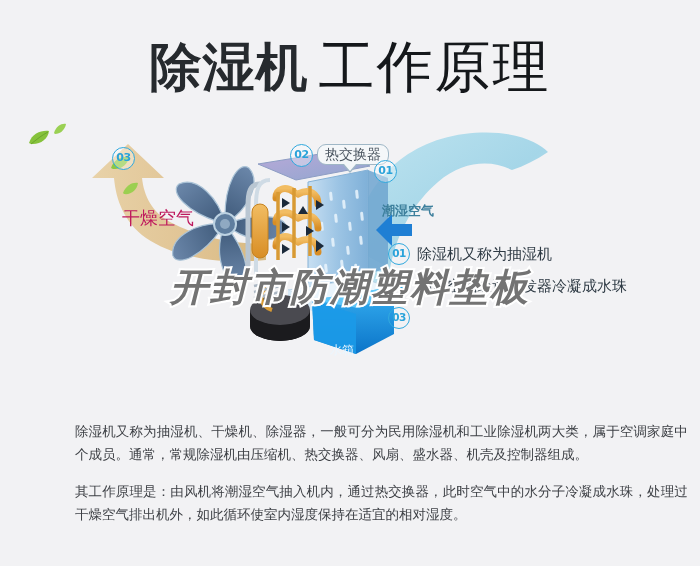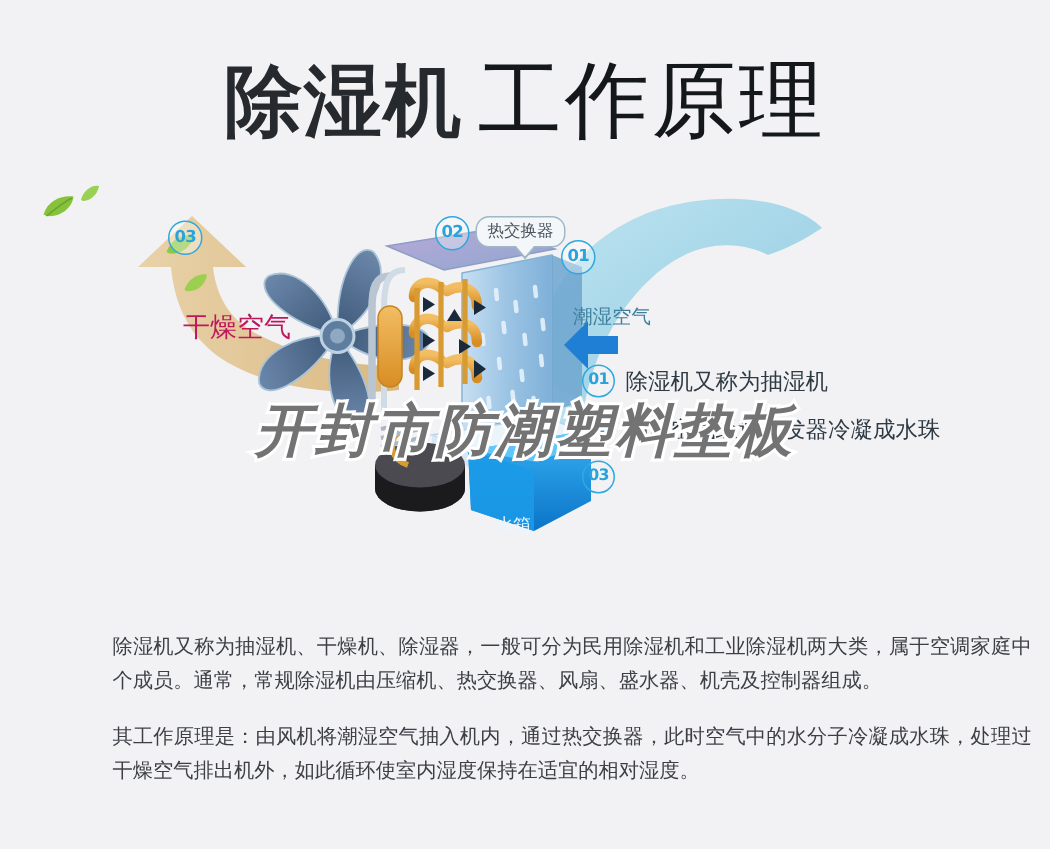--- a/index.html
+++ b/index.html
@@ -53,21 +53,21 @@
   
   .machine{position:absolute;left:236px;top:28px;width:180px;height:215px;}
   .machine svg{display:block;}
 
   
   .bubble{
     position:absolute;left:317px;top:24px;
     border:1.4px solid #9fb7c6;border-radius:9px;
     background:#f4f7f9;
     padding:2px 7px 3px 7px;
-    font-size:11px;color:#4a5560;line-height:14px;
+    font-size:14px;color:#4a5560;line-height:14px;
     font-family:"DejaVu Sans","Liberation Sans",sans-serif;
     white-space:nowrap;
   }
   .bubble:after{
     content:"";position:absolute;left:26px;bottom:-7px;
     width:0;height:0;border-left:6px solid transparent;
     border-right:6px solid transparent;border-top:7px solid #f4f7f9;
   }
   .bubble:before{
     content:"";position:absolute;left:25px;bottom:-9px;
@@ -85,21 +85,21 @@
     background:rgba(255,255,255,0.35);
     letter-spacing:-0.5px;
   }
 
   
   .dlabel{
     position:absolute;font-size:13px;color:#3b4a57;white-space:nowrap;
     font-family:"DejaVu Sans","Liberation Sans",sans-serif;
   }
   .dlabel.dry{color:#be185d;font-size:18px;}
-  .dlabel.humid{color:#3d7f9c;font-size:13px;}
+  .dlabel.humid{color:#3d7f9c;font-size:13px;font-weight:bold;}
   .dlabel.tank{color:#eaf6ff;font-size:12px;}
 
   
   .steps{position:absolute;left:388px;top:243px;width:300px;}
   .step{display:flex;align-items:center;margin-bottom:10px;}
   .step-num{
     flex:0 0 auto;width:20px;height:20px;border-radius:50%;
     border:1.7px solid #31a9de;color:#2aa3da;
     font-size:10.5px;font-weight:700;line-height:18px;text-align:center;
     font-family:"DejaVu Sans","Liberation Sans",sans-serif;

